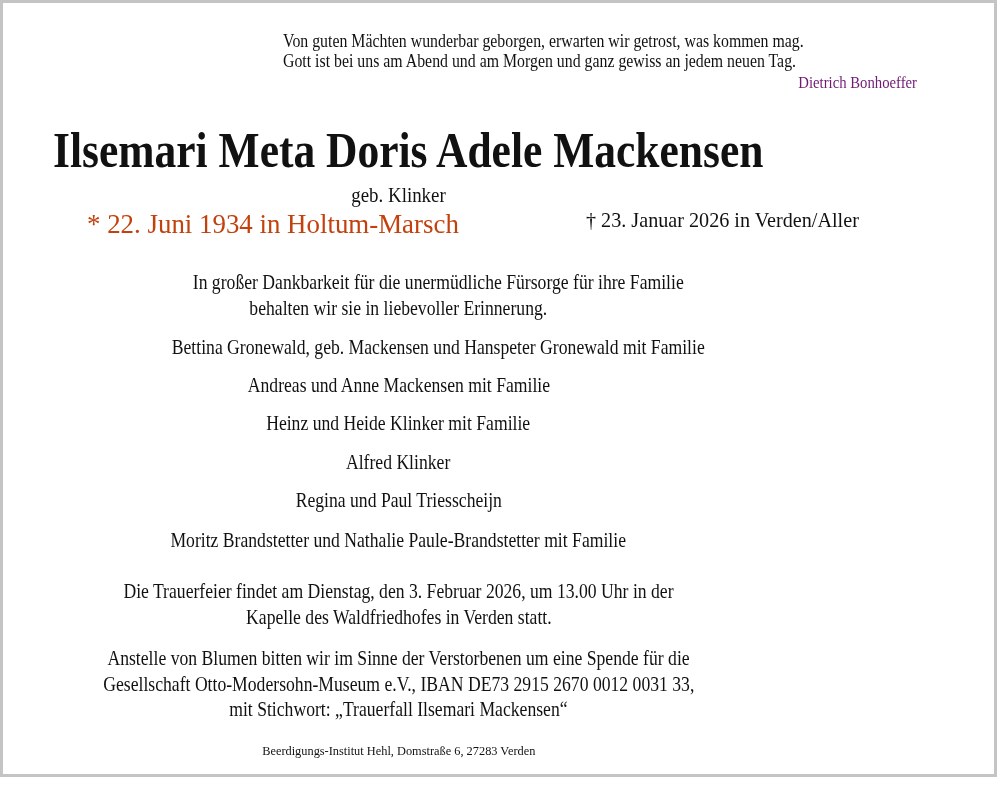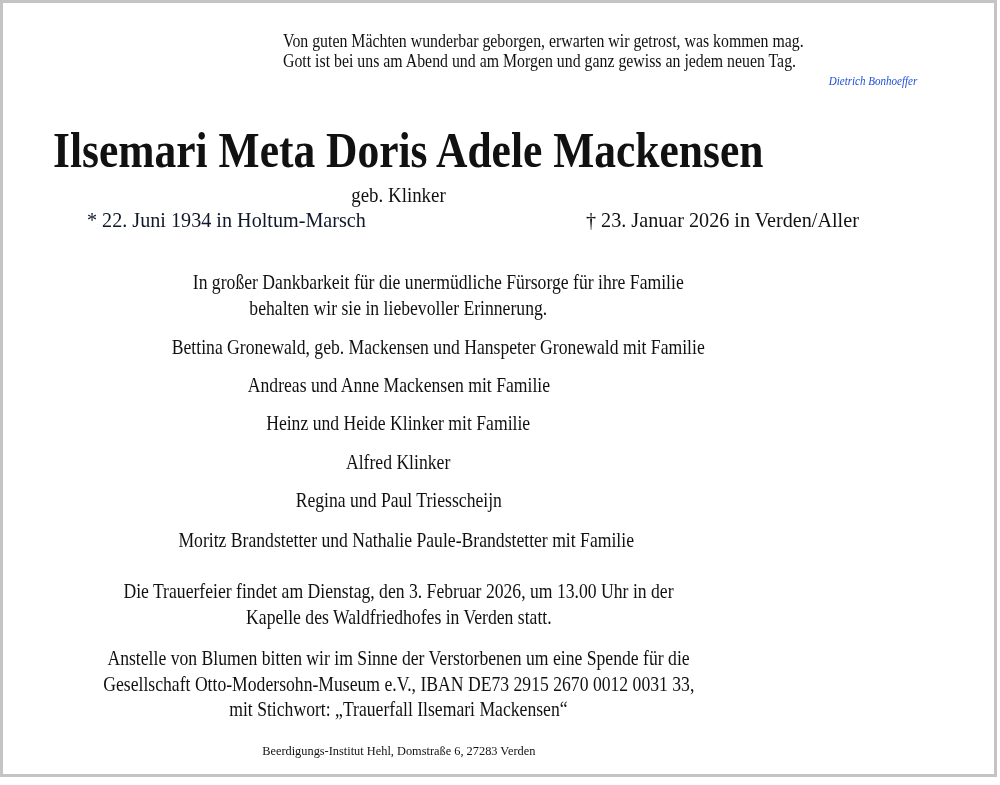--- a/index.html
+++ b/index.html
@@ -11,25 +11,25 @@
     box-sizing: border-box; background: #ffffff;
   }
   .line {
     position: absolute; left: 0; width: 797px; text-align: center;
     color: #111111; font-family: "Liberation Serif", "DejaVu Serif", serif;
     white-space: nowrap; line-height: 1;
   }
   .line > span { display: inline-block; transform-origin: center center; }
   .quote { position: absolute; left: 283px; width: 680px; font-family: "Liberation Serif", serif; color: #111; white-space: nowrap; line-height: 1; }
   .quote > span { display: inline-block; transform-origin: left center; }
-  .attrib { position: absolute; left: 600px; width: 317px; text-align: right; font-family: "Liberation Serif", serif; font-style: italic; color: #1d4ed8; font-size: 12px; line-height: 1; white-space: nowrap; }
+  .attrib { position: absolute; left: 600px; width: 317px; text-align: right; font-family: "Liberation Serif", serif; color: #701a75; font-size: 16px; line-height: 1; white-space: nowrap; }
   .attrib > span { display: inline-block; transform-origin: right center; transform: scaleX(0.92); }
   .title { font-weight: bold; font-size: 50px; }
   .body20 { font-size: 21px; }
-  .dates-left { position: absolute; left: 87px; top: 210px; font-family: "Liberation Serif", serif; font-size: 21px; color: #0f172a; white-space: nowrap; line-height: 1; }
+  .dates-left { position: absolute; left: 87px; top: 210px; font-family: "Liberation Serif", serif; font-size: 28px; color: #c2410c; white-space: nowrap; line-height: 1; }
   .dates-right { position: absolute; left: 586px; top: 210px; font-family: "Liberation Serif", serif; font-size: 21px; color: #111; white-space: nowrap; line-height: 1; text-align: right; }
   .dates-left > span, .dates-right > span { display: inline-block; transform-origin: left center; }
   .footer { font-size: 13px; font-family: Liberation Serif, serif; }
 </style>
 </head>
 <body>
 
 <div class="frame"></div>
 
 <div class="quote" style="top:32px; font-size:18px;"><span style="transform:scaleX(0.88);">Von guten Mächten wunderbar geborgen, erwarten wir getrost, was kommen mag.</span></div>
@@ -44,21 +44,21 @@
 <div class="dates-right"><span style="transform:scaleX(0.96);">† 23. Januar 2026 in Verden/Aller</span></div>
 
 <div class="line body20" style="top:272px;margin-left:40px;"><span style="transform:scaleX(0.84);">In großer Dankbarkeit für die unermüdliche Fürsorge für ihre Familie</span></div>
 <div class="line body20" style="top:298px;"><span style="transform:scaleX(0.84);">behalten wir sie in liebevoller Erinnerung.</span></div>
 
 <div class="line body20" style="top:337px;padding-left:40px;"><span style="transform:scaleX(0.84);">Bettina Gronewald, geb. Mackensen und Hanspeter Gronewald mit Familie</span></div>
 <div class="line body20" style="top:375px;"><span style="transform:scaleX(0.84);">Andreas und Anne Mackensen mit Familie</span></div>
 <div class="line body20" style="top:413px;"><span style="transform:scaleX(0.84);">Heinz und Heide Klinker mit Familie</span></div>
 <div class="line body20" style="top:452px;"><span style="transform:scaleX(0.84);">Alfred Klinker</span></div>
 <div class="line body20" style="top:490px;"><span style="transform:scaleX(0.84);">Regina und Paul Triesscheijn</span></div>
-<div class="line body20" style="top:530px;padding-left:8px;"><span style="transform:scaleX(0.84);">Moritz Brandstetter und Nathalie Paule-Brandstetter mit Familie</span></div>
+<div class="line body20" style="top:530px;"><span style="transform:scaleX(0.84);">Moritz Brandstetter und Nathalie Paule-Brandstetter mit Familie</span></div>
 
 <div class="line body20" style="top:581px;"><span style="transform:scaleX(0.84);">Die Trauerfeier findet am Dienstag, den 3. Februar 2026, um 13.00 Uhr in der</span></div>
 <div class="line body20" style="top:607px;"><span style="transform:scaleX(0.84);">Kapelle des Waldfriedhofes in Verden statt.</span></div>
 
 <div class="line body20" style="top:648px;"><span style="transform:scaleX(0.84);">Anstelle von Blumen bitten wir im Sinne der Verstorbenen um eine Spende für die</span></div>
 <div class="line body20" style="top:674px;"><span style="transform:scaleX(0.84);">Gesellschaft Otto-Modersohn-Museum e.V., IBAN DE73 2915 2670 0012 0031 33,</span></div>
 <div class="line body20" style="top:699px;"><span style="transform:scaleX(0.84);">mit Stichwort: „Trauerfall Ilsemari Mackensen“</span></div>
 
 <div class="line footer" style="top:744px;"><span style="transform:scaleX(0.95);">Beerdigungs-Institut Hehl, Domstraße 6, 27283 Verden</span></div>
 

